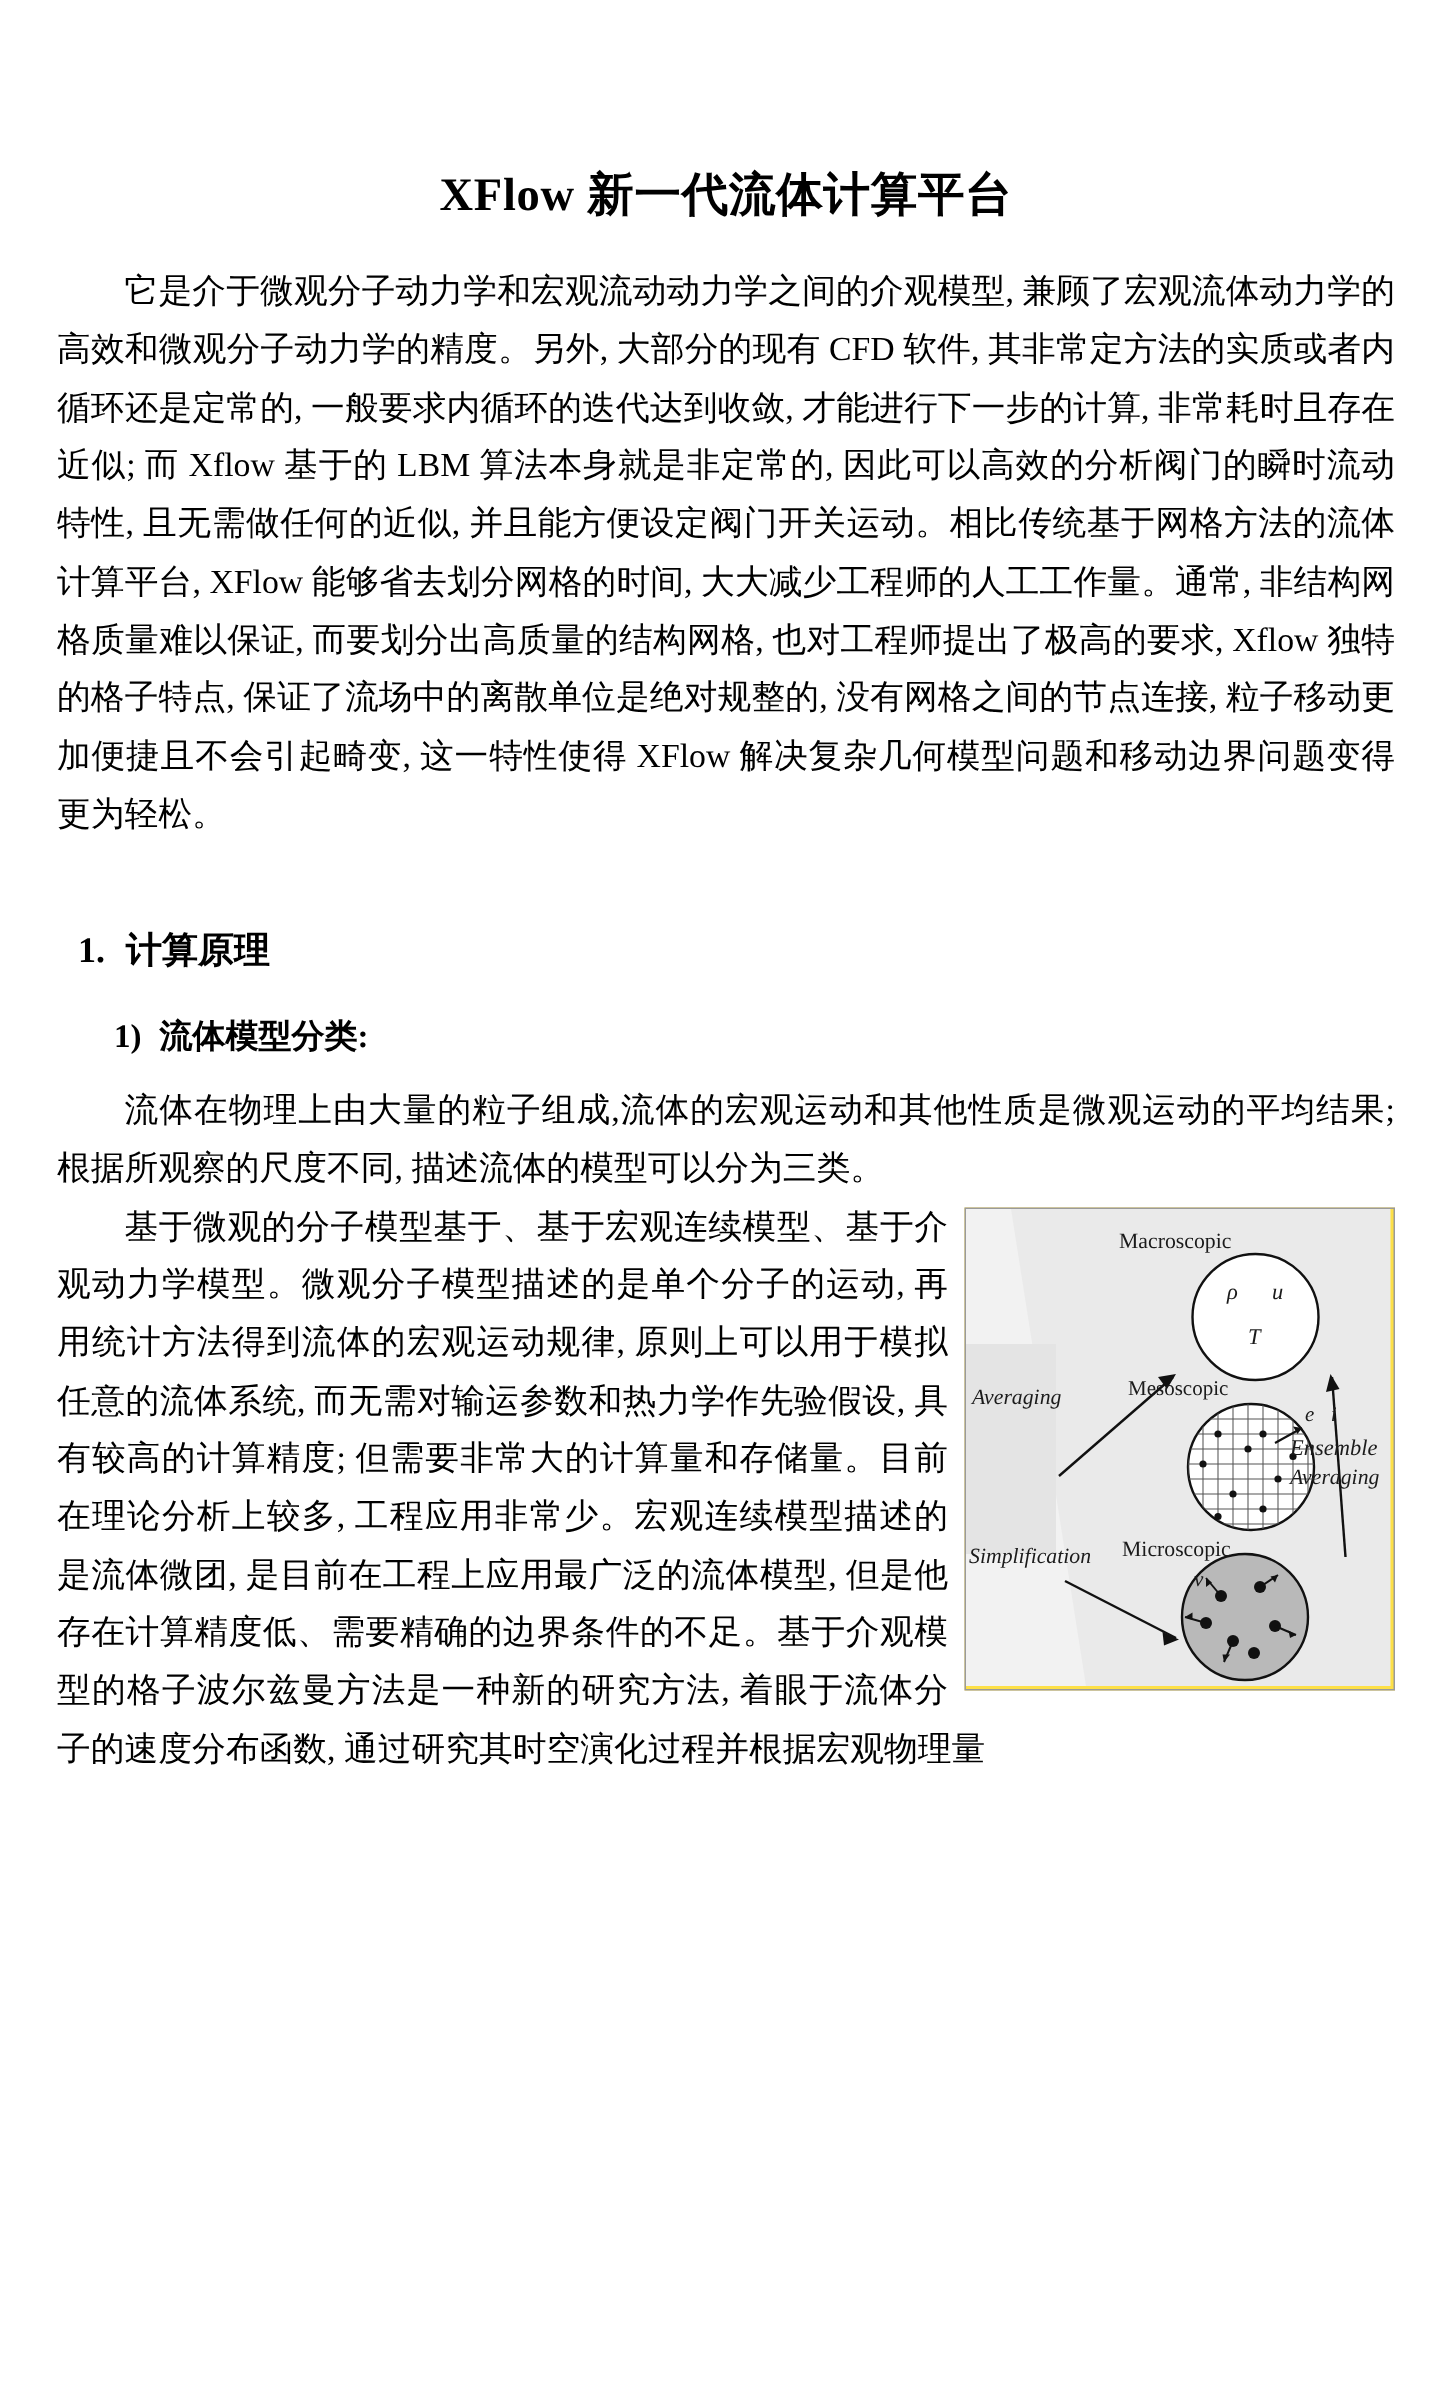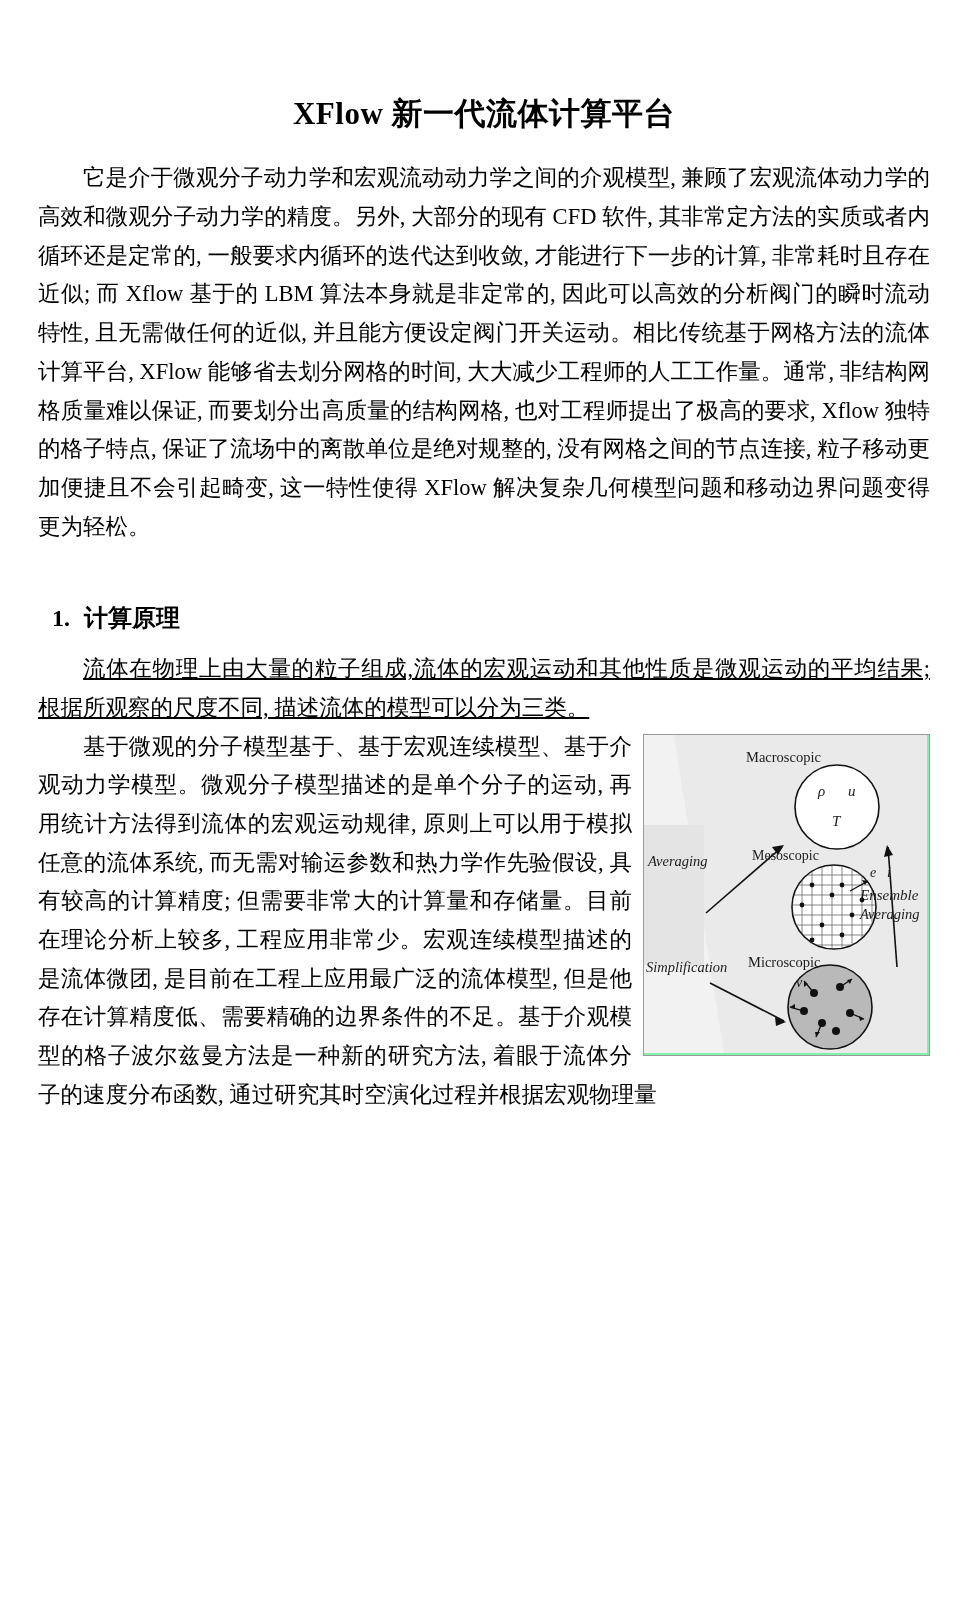--- a/index.html
+++ b/index.html
@@ -12,21 +12,21 @@
     height: 1600px;
     font-family: "Liberation Serif", "DejaVu Serif", serif;
     color: #000000;
     overflow: hidden;
   }
   .page {
     position: relative;
     width: 968px;
     height: 1600px;
     box-sizing: border-box;
-    padding: 64px 38px 0 38px;
+    padding: 80px 38px 0 38px;
   }
   .doc-title {
     text-align: center;
     font-size: 31px;
     font-weight: bold;
     letter-spacing: 0.5px;
     margin: 28px 0 0 0;
     line-height: 1.4;
   }
   .para {
@@ -54,33 +54,32 @@
     font-weight: bold;
     margin: 22px 0 0 38px;
     line-height: 1.5;
   }
   .section-h2 .num {
     margin-right: 12px;
   }
   .p-body {
     margin-top: 14px;
     text-indent: 2em;
-    text-decoration: underline;
   }
   .p-wrap {
     text-indent: 2em;
   }
   
   .figure {
     float: right;
     width: 285px;
     height: 320px;
     margin: 6px 0 8px 11px;
     border: 1px solid #9a9a9a;
-    background: #86efac;
+    background: #fde047;
     position: relative;
     overflow: hidden;
   }
   .figure .fig-inner {
     position: absolute;
     inset: 0;
   }
   .fig-label {
     position: absolute;
     font-family: "Liberation Serif", serif;
@@ -108,20 +107,23 @@
 <div class="page">
 
   <h1 class="doc-title">XFlow 新一代流体计算平台</h1>
 
   <p class="para intro">它是介于微观分子动力学和宏观流动动力学之间的介观模型, 兼顾了宏观流体动力学的高效和微观分子动力学的精度。另外, 大部分的现有 CFD 软件, 其非常定方法的实质或者内循环还是定常的, 一般要求内循环的迭代达到收敛, 才能进行下一步的计算, 非常耗时且存在近似; 而 Xflow 基于的 LBM 算法本身就是非定常的, 因此可以高效的分析阀门的瞬时流动特性, 且无需做任何的近似, 并且能方便设定阀门开关运动。相比传统基于网格方法的流体计算平台, XFlow 能够省去划分网格的时间, 大大减少工程师的人工工作量。通常, 非结构网格质量难以保证, 而要划分出高质量的结构网格, 也对工程师提出了极高的要求, Xflow 独特的格子特点, 保证了流场中的离散单位是绝对规整的, 没有网格之间的节点连接, 粒子移动更加便捷且不会引起畸变, 这一特性使得 XFlow 解决复杂几何模型问题和移动边界问题变得更为轻松。</p>
 
   <div class="section-h1">
     <span class="num">1.</span><span>计算原理</span>
   </div>
 
+  <div class="section-h2">
+    <span class="num">1)</span><span>流体模型分类:</span>
+  </div>
 
   <p class="para p-body">流体在物理上由大量的粒子组成,流体的宏观运动和其他性质是微观运动的平均结果; 根据所观察的尺度不同, 描述流体的模型可以分为三类。</p>
 
   <div class="clearfix">
     <div class="figure">
       <div class="fig-inner">
         <svg class="fig-svg" width="283" height="318" viewBox="0 0 283 318">
 
           <polygon points="0,0 283,0 283,318 0,318" fill="#f2f2f2"></polygon>
           <polygon points="30,0 283,0 283,318 80,318" fill="#eaeaea"></polygon>

